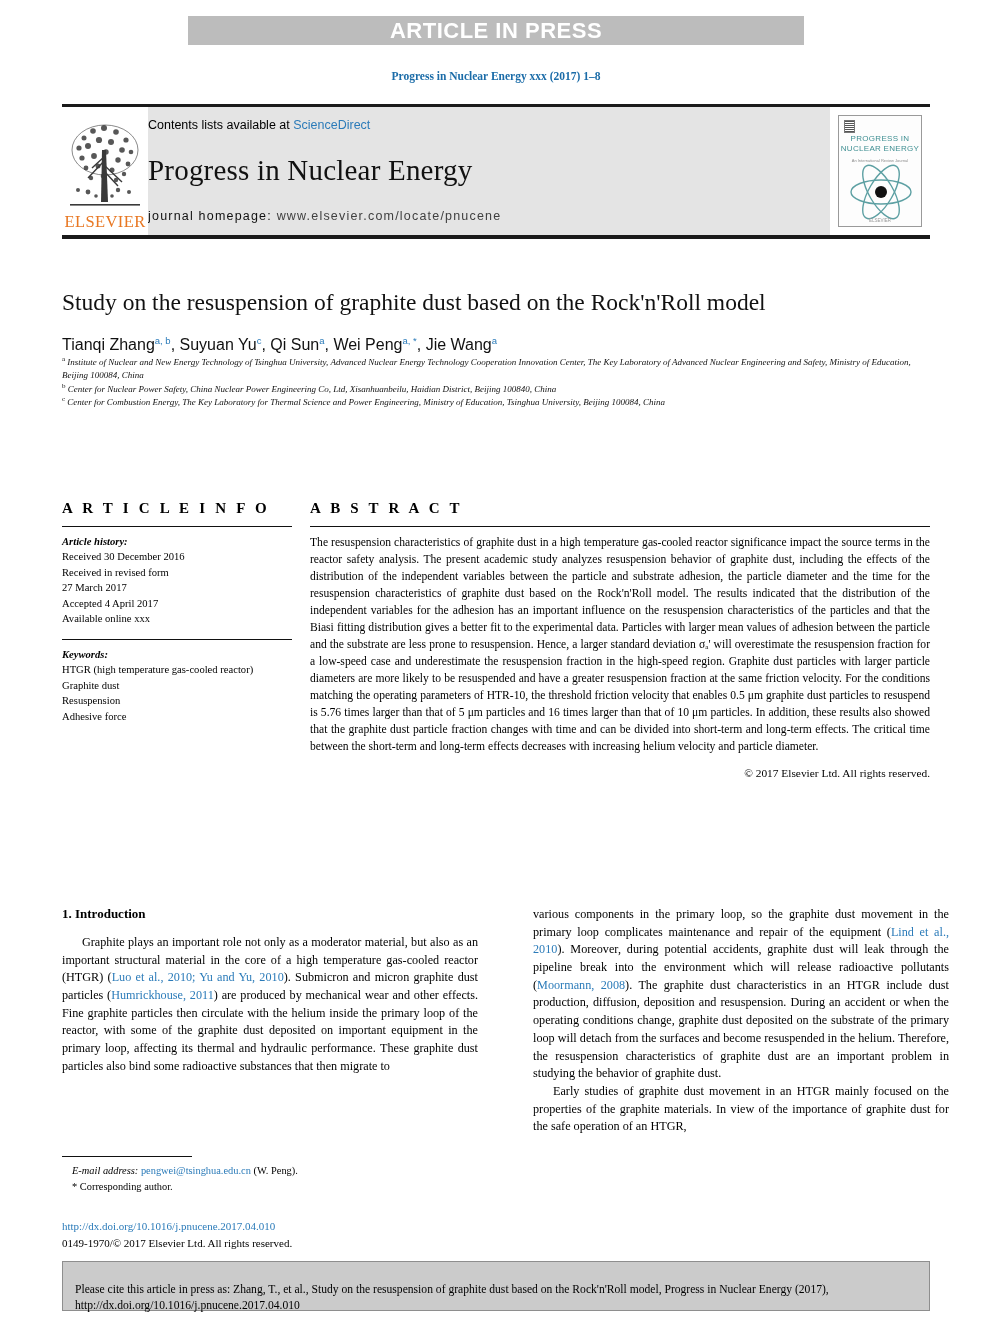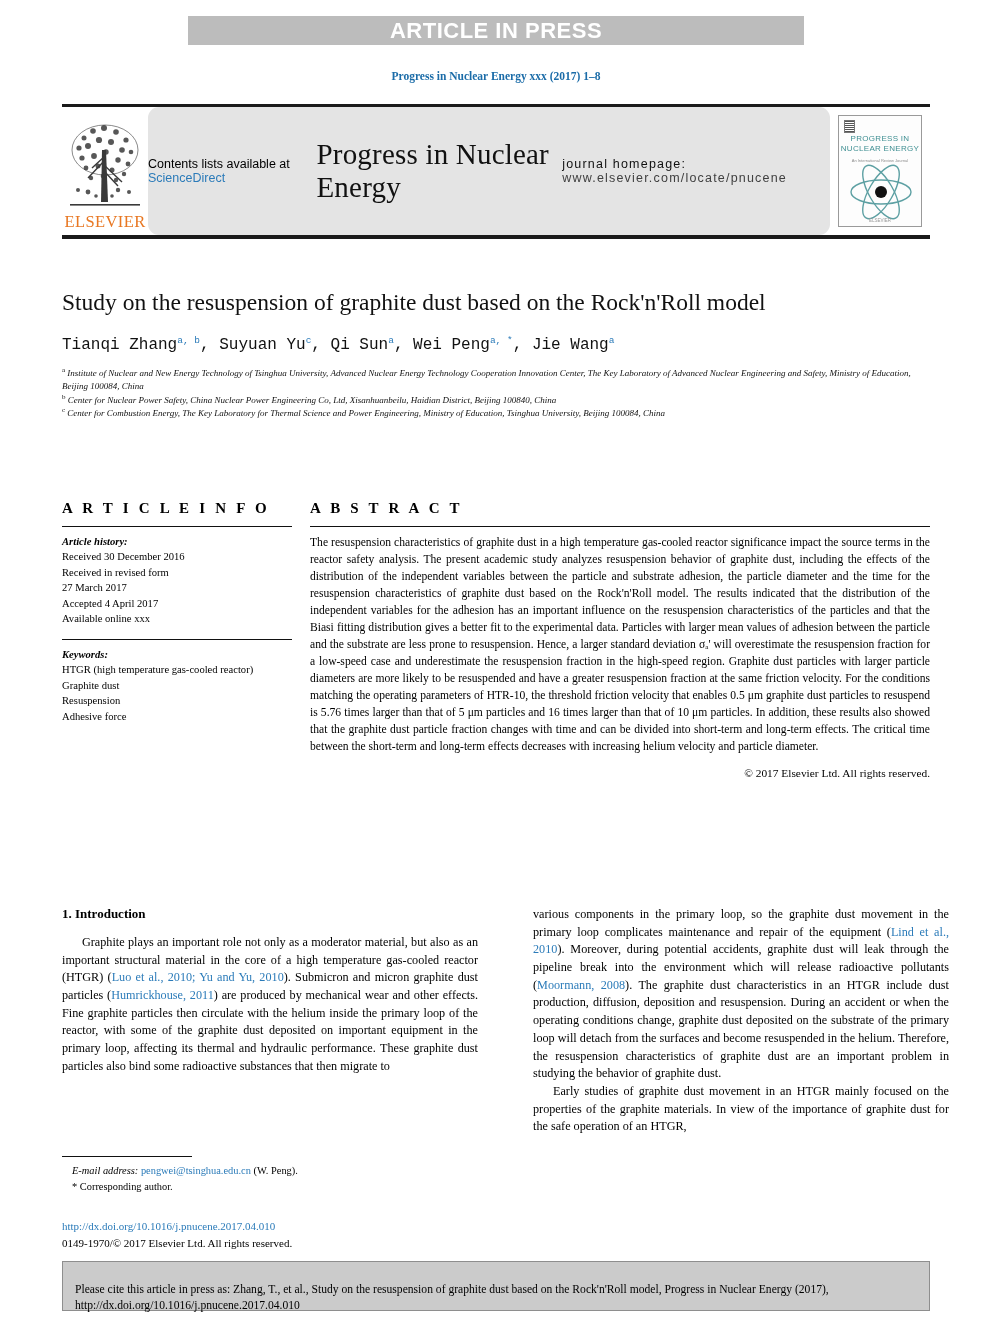--- a/index.html
+++ b/index.html
@@ -73,24 +73,23 @@
     color: #e87722;
     font-family: "Liberation Serif", serif;
     font-size: 16.5px;
     letter-spacing: 0.4px;
     line-height: 1;
     padding-bottom: 3px;
   }
   .masthead-center {
     flex: 1 1 auto;
     background: #e4e4e4;
-    display: flex; flex-direction: row;
-    align-items: center; justify-content: space-between;
+    display: flex; flex-direction: column;
+    justify-content: space-between;
     padding: 11px 0 12px 0;
-    border-radius: 11px;
   }
   .contents-line {
     font-family: "Liberation Sans", sans-serif;
     font-size: 12.5px;
     color: #000;
   }
   .contents-line a { color: #2b7bb9; text-decoration: none; }
   .journal-title-big {
     font-family: "Liberation Serif", serif;
     font-size: 29px;
@@ -153,24 +152,24 @@
   .title-block { position: absolute; left: 62px; top: 288px; width: 800px; }
   .paper-title {
     font-family: "Liberation Serif", serif;
     font-size: 23.5px;
     line-height: 1.22;
     color: #111;
     margin: 0 0 18px 0;
     font-weight: normal;
   }
   .authors {
-    font-family: Liberation Mono, monospace;
+    font-family: Liberation Sans, sans-serif;
     font-size: 16px;
     color: #111;
-    margin-bottom: 12px;
+    margin-bottom: 1px;
   }
   .authors sup { color: #2b7bb9; font-size: 9.5px; }
   .affiliations {
     font-family: "Liberation Serif", serif;
     font-style: italic;
     font-size: 9px;
     line-height: 1.42;
     color: #111;
     width: 860px;
   }

